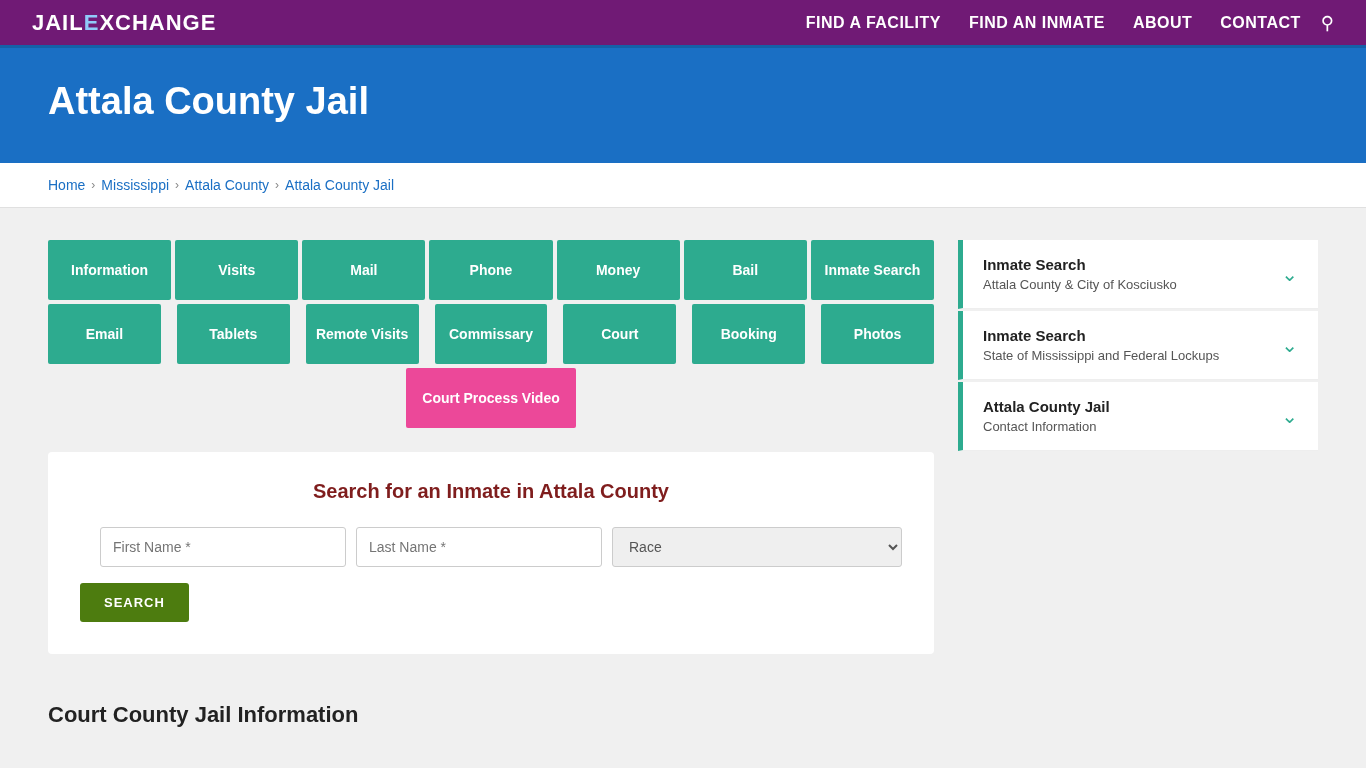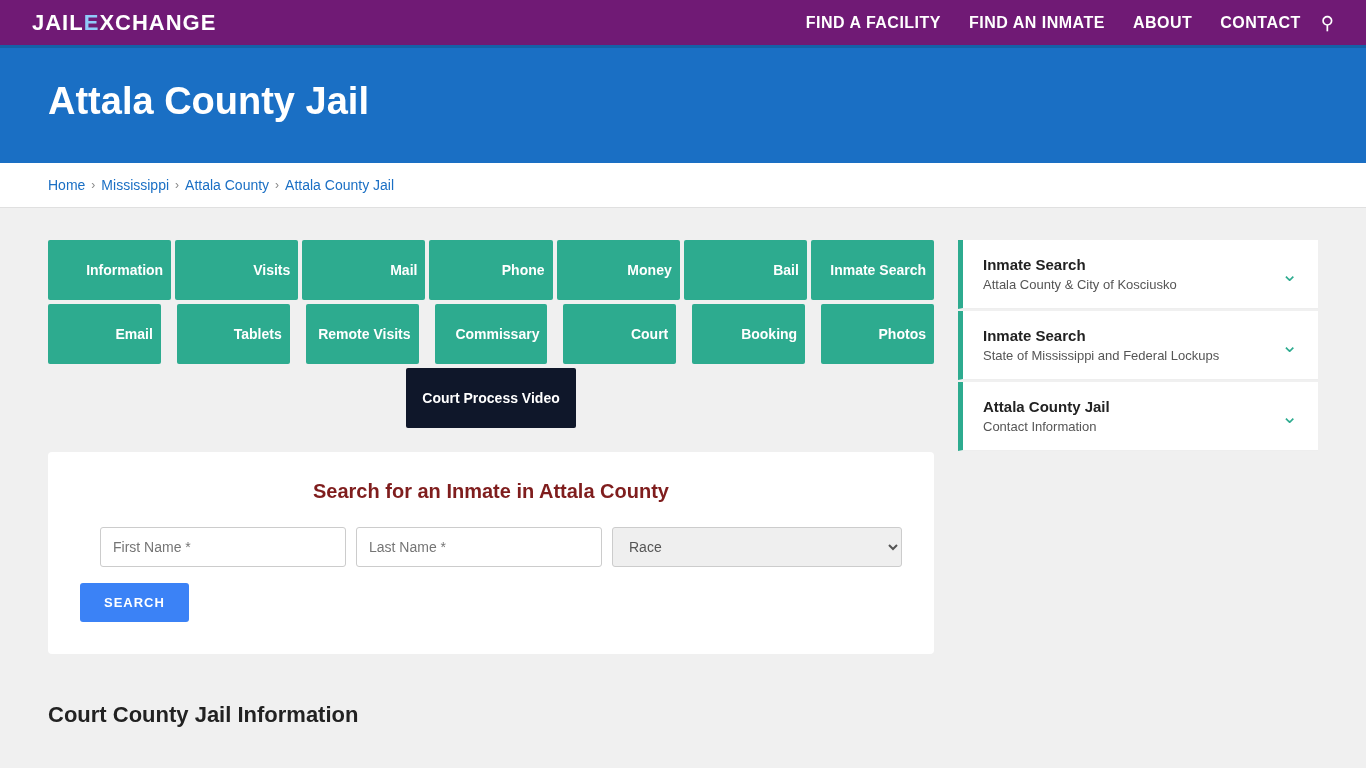--- a/index.html
+++ b/index.html
@@ -100,30 +100,30 @@
     }
     .tile-grid-row3 {
       display: flex;
       justify-content: center;
       gap: 4px;
       margin-bottom: 24px;
     }
     .tile {
       background: #2dab8f;
       color: #fff;
-      text-align: right;
+      text-align: center;
       padding: 22px 8px;
       font-size: 14px;
       font-weight: 600;
       cursor: pointer;
       border-radius: 2px;
       transition: background 0.2s;
     }
     .tile-row3 {
-      background: #0f172a;
+      background: #ec4899;
       color: #fff;
       text-align: center;
       padding: 22px 16px;
       font-size: 14px;
       font-weight: 600;
       cursor: pointer;
       border-radius: 2px;
       min-width: 157px;
     }
 
@@ -151,21 +151,21 @@
       flex: 1;
       padding: 10px 12px;
       border: 1px solid #ccc;
       border-radius: 3px;
       font-size: 14px;
       color: #555;
       outline: none;
     }
     .search-fields select { flex: 1.2; }
     .search-btn {
-      background: #3b82f6;
+      background: #4d7c0f;
       color: #fff;
       border: none;
       padding: 12px 24px;
       font-size: 13px;
       font-weight: 700;
       letter-spacing: 1px;
       cursor: pointer;
       border-radius: 3px;
       text-transform: uppercase;
     }

